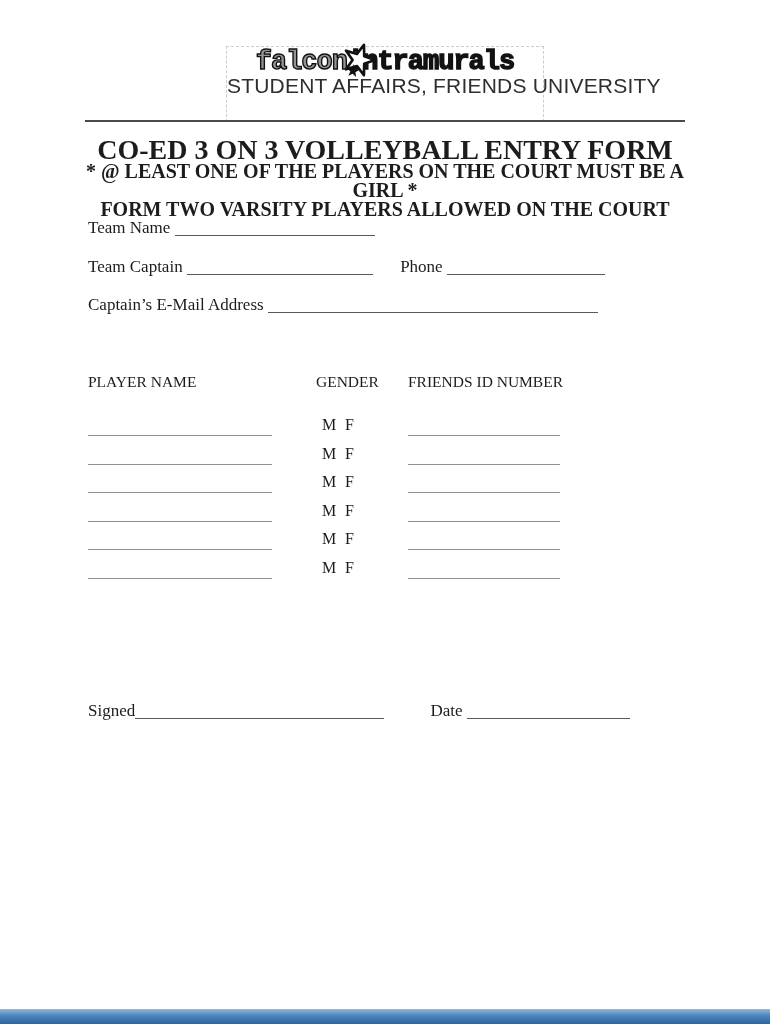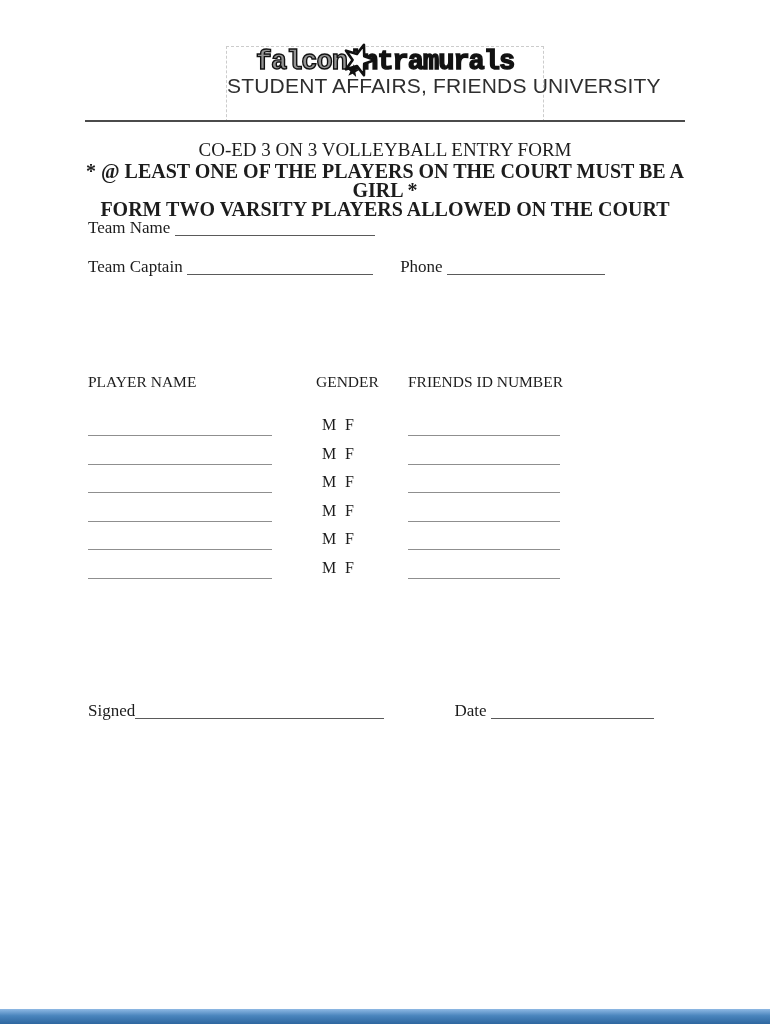--- a/index.html
+++ b/index.html
@@ -19,21 +19,21 @@
   }
   .wm-falcon{color:#949494;-webkit-text-stroke:1.4px #111;}
   .wm-intra{color:#121212;-webkit-text-stroke:1.4px #111;}
   .tagline{
     margin-top:1px;font-family:"Liberation Sans",sans-serif;
     font-size:21px;line-height:16px;color:#2e2e2e;letter-spacing:0.2px;white-space:nowrap;
   }
   
   .hdr-rule{position:absolute;left:85px;top:120px;width:600px;height:2px;background:#4b4b4b;}
   .title-block{position:absolute;left:85px;top:138px;width:600px;text-align:center;}
-  .form-title{font-size:19px;font-weight:normal;line-height:24px;}
+  .form-title{font-size:28px;font-weight:bold;line-height:24px;}
   .form-rule{font-size:20px;font-weight:bold;line-height:19px;}
   
   .blank{
     display:inline-block;height:15px;margin-bottom:-3px;
     border-bottom:1.5px solid #5a5a5a;
   }
   
   .field-row{position:absolute;left:88px;font-size:17px;line-height:20px;white-space:nowrap;}
   #row-team-name{top:218px;text-align:center;}
   #row-captain{top:257px;}
@@ -49,21 +49,21 @@
   .r-name{position:absolute;left:88px;width:184px;height:100%;border-bottom:1.5px solid #8f8f8f;}
   .r-id{position:absolute;left:408px;width:152px;height:100%;border-bottom:1.5px solid #8f8f8f;}
   .r-m{position:absolute;left:322px;top:1px;font-size:16px;}
   .r-f{position:absolute;left:345px;top:1px;font-size:16px;}
   
   .agreement{position:absolute;left:88px;top:622px;width:594px;
              font-size:16px;line-height:21.5px;}
   .captain-blank{width:137px;border-color:#444;}
   
   .sig-row{position:absolute;left:88px;top:701px;font-size:17px;line-height:20px;white-space:nowrap;}
-  .date-label{margin-left:66px;}
+  .date-label{margin-left:42px;}
   
   .footer-bar{
     position:absolute;left:0;right:0;bottom:0;height:15px;
     background:linear-gradient(180deg,#8fb9e4 0%,#4a85bd 45%,#2d669f 100%);
   }
 </style>
 </head>
 <body>
 
 <div id="page">
@@ -93,20 +93,24 @@
     <span class="blank" style="width:200px"></span>
   </div>
 
   <div class="field-row" id="row-captain">
     <span>Team Captain</span>
     <span class="blank" style="width:186px"></span>
     <span class="phone-label">Phone</span>
     <span class="blank" style="width:158px"></span>
   </div>
 
+  <div class="field-row" id="row-email">
+    <span>Captain’s E-Mail Address</span>
+    <span class="blank" style="width:330px"></span>
+  </div>
 
   <div class="roster-cols">
     <span class="col-player">PLAYER NAME</span>
     <span class="col-gender">GENDER</span>
     <span class="col-id">FRIENDS ID NUMBER</span>
   </div>
 
   <div class="roster-row rr0">
     <div class="r-name"></div>
     <span class="r-m">M</span>

